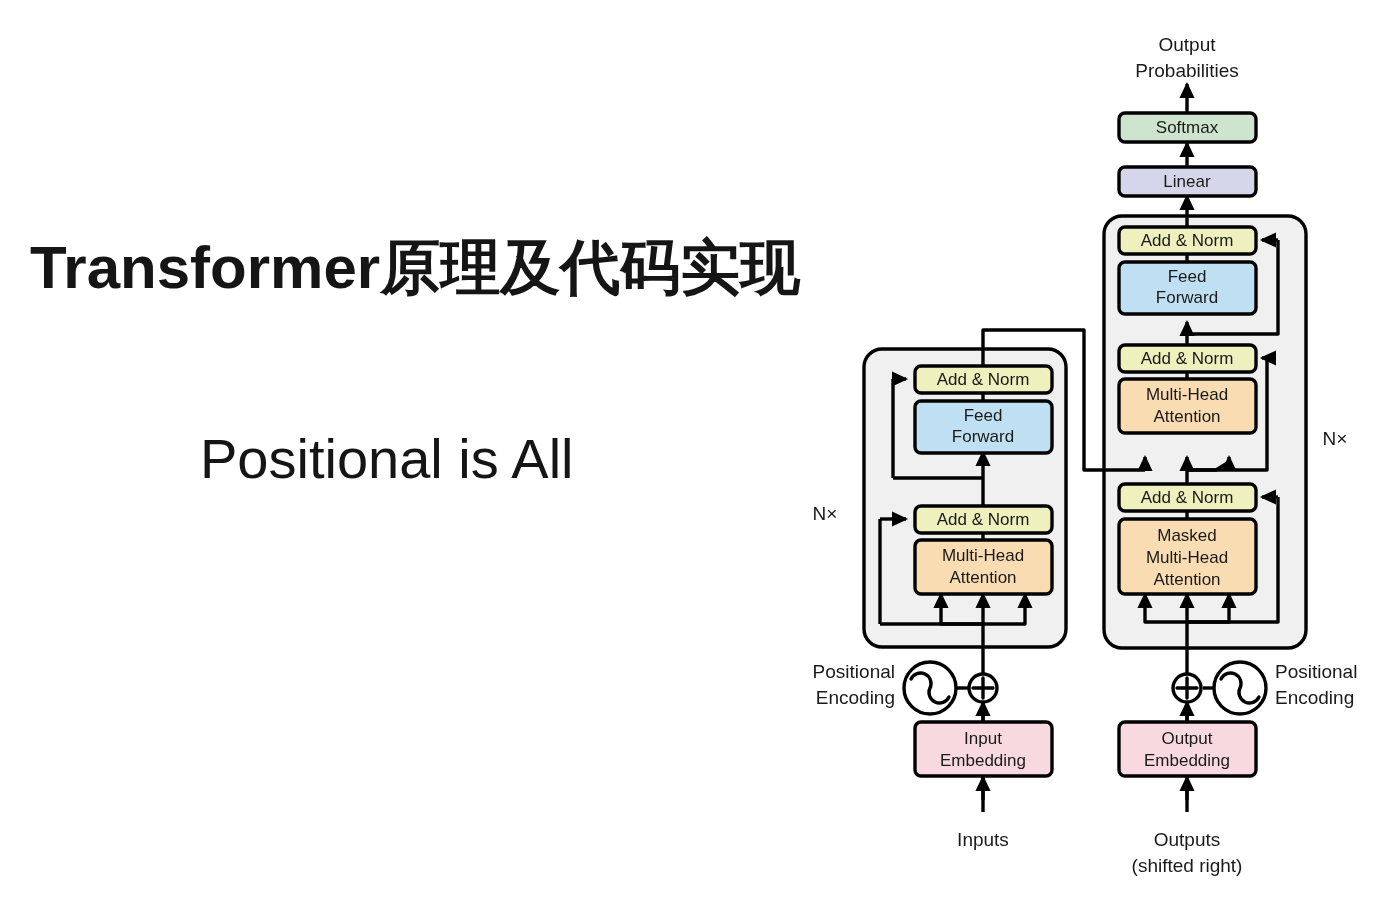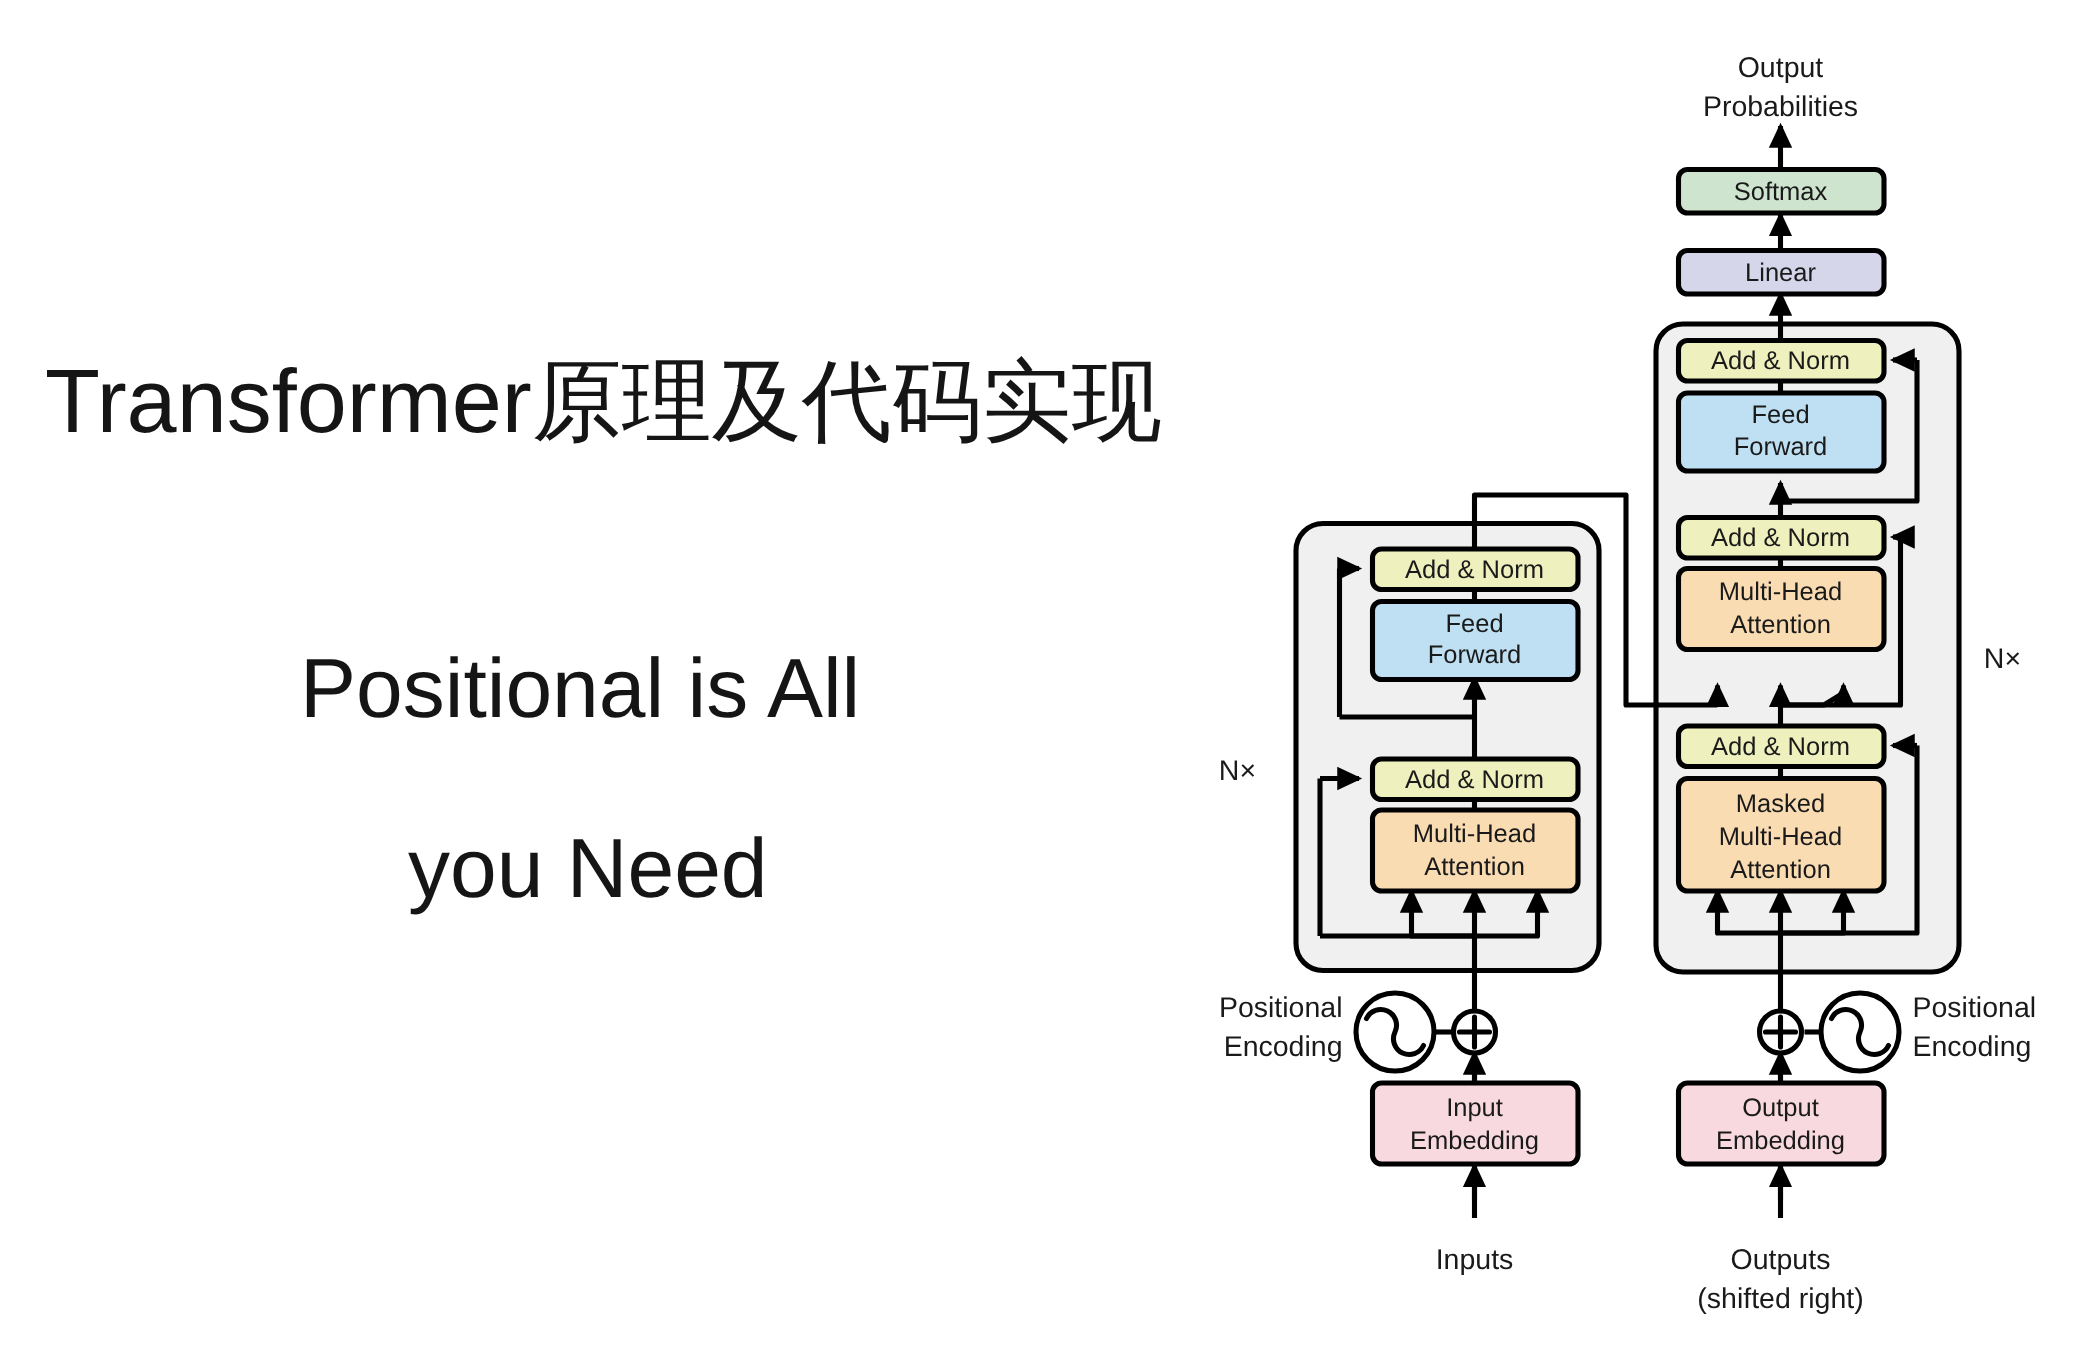--- a/index.html
+++ b/index.html
@@ -4,21 +4,21 @@
 <style>
   html,body{margin:0;padding:0;background:#ffffff;}
   body{width:1394px;height:898px;position:relative;overflow:hidden;
        font-family:"Liberation Sans","DejaVu Sans",sans-serif;color:#111;}
 
   
   #slide-text{position:absolute;left:0;top:0;width:840px;height:898px;}
 
   .title-main{
     position:absolute;left:30px;top:236px;
-    font-size:60px;line-height:1.05;font-weight:400;color:#151515;
+    font-size:60px;line-height:1.05;font-weight:700;color:#151515;
     white-space:nowrap;letter-spacing:0px;
   }
   .title-sub1{
     position:absolute;left:200px;top:430px;
     font-size:56px;line-height:1.05;font-weight:400;color:#151515;
     white-space:nowrap;
   }
   .title-sub2{
     position:absolute;left:272px;top:550px;
     font-size:56px;line-height:1.05;font-weight:400;color:#151515;
@@ -35,21 +35,20 @@
           font-size:17px;fill:#1a1a1a;}
   .dlabel-nx{font-family:"Liberation Sans","DejaVu Sans",sans-serif;
           font-size:19px;fill:#1a1a1a;}
 </style>
 </head>
 <body>
 
 <div id="slide-text">
   <div class="title-main">Transformer原理及代码实现</div>
   <div class="title-sub1">Positional is All</div>
-  <div class="title-sub2">you Need</div>
 </div>
 
 <div id="diagram">
 <svg width="1394" height="898" viewBox="0 0 1394 898" xmlns="http://www.w3.org/2000/svg">
   <defs>
     <marker id="arrow" viewBox="0 0 10 10" refX="8.2" refY="5" markerWidth="5.2" markerHeight="5.2" orient="auto-start-reverse">
       <path d="M 0 0.6 L 9.4 5 L 0 9.4 z" fill="#000"></path>
     </marker>
   </defs>
 

